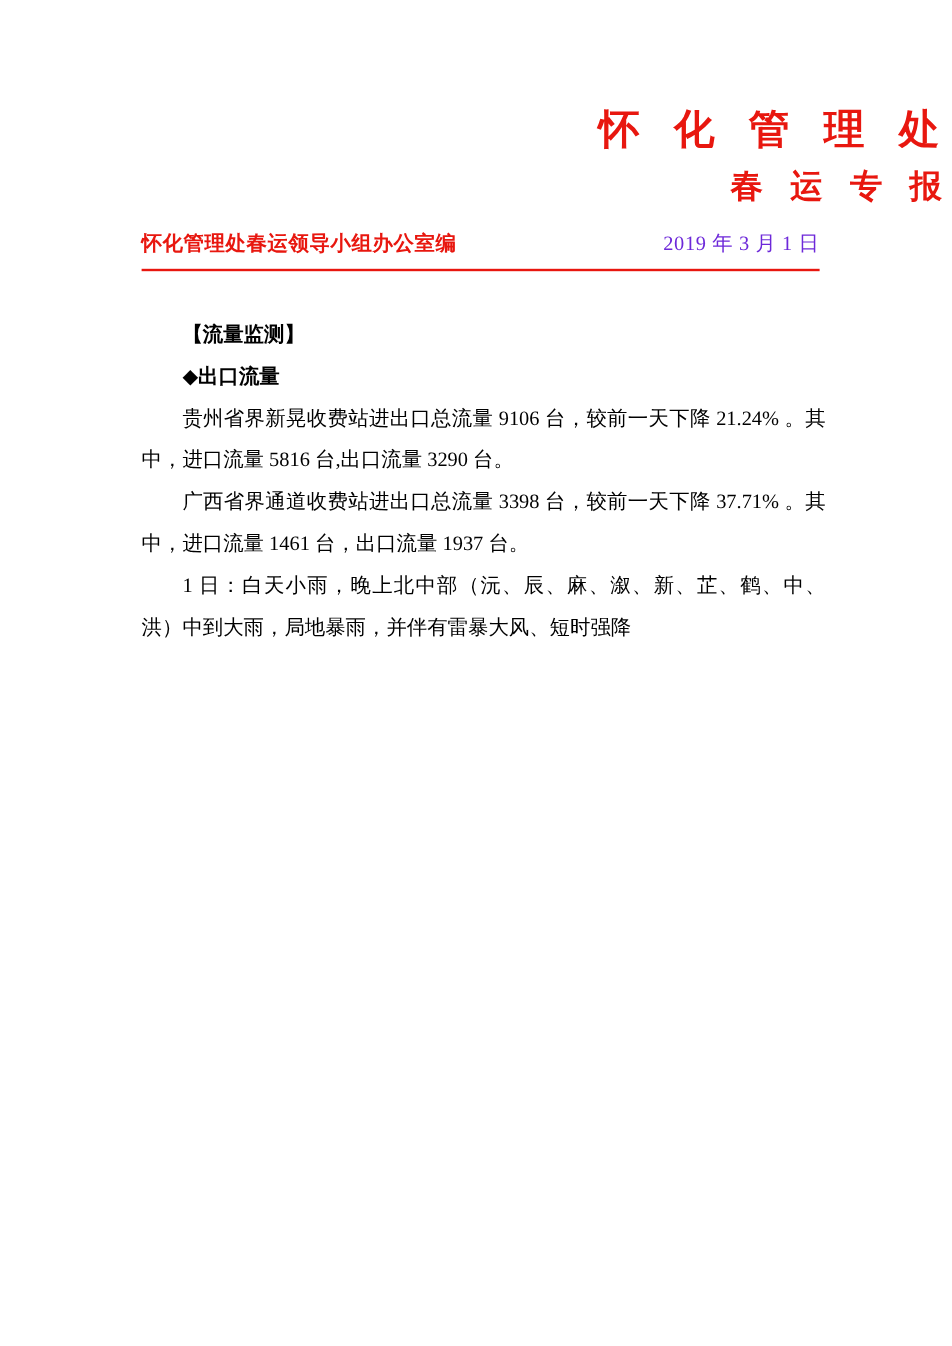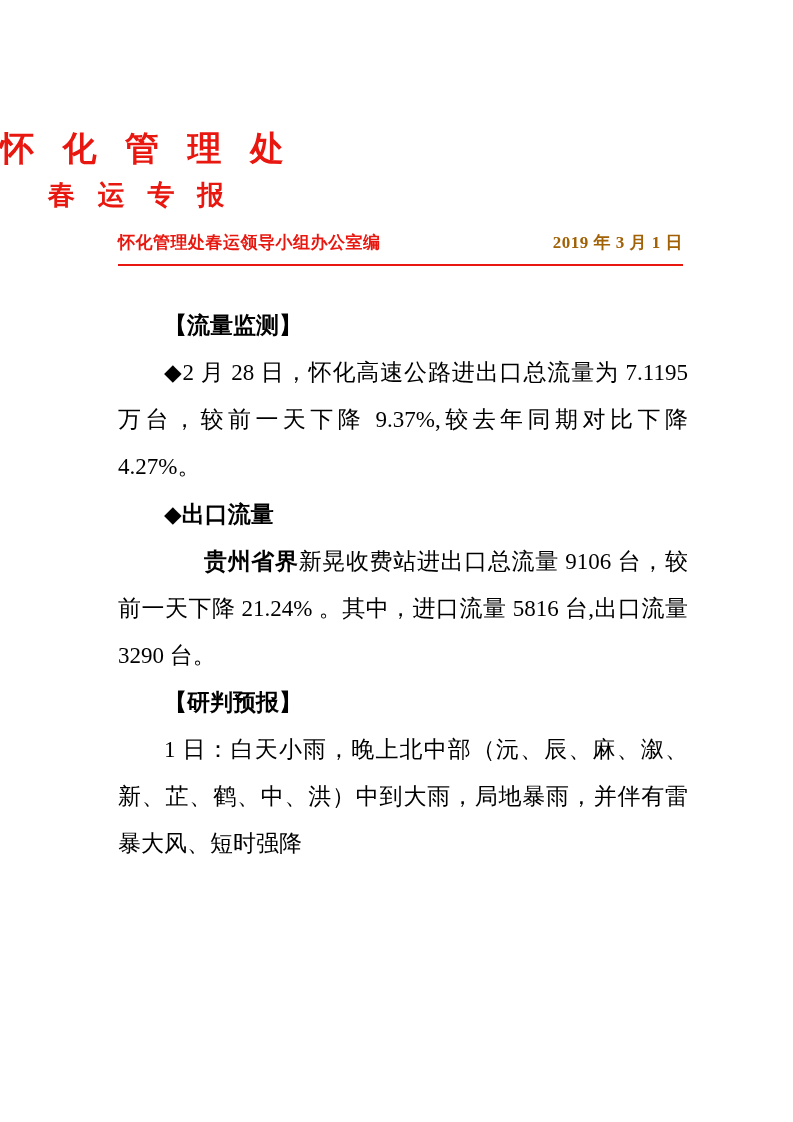--- a/index.html
+++ b/index.html
@@ -17,22 +17,21 @@
   }
   .page {
     width: 793px;
     height: 1122px;
     box-sizing: border-box;
     padding: 0;
     position: relative;
   }
   .masthead {
     padding-top: 88px;
-    text-align: left;
-    margin-top: 40px;
+    text-align: right;
   }
   .masthead-title {
     color: #e8170f;
     font-weight: bold;
     font-size: 34px;
     letter-spacing: 10px;
     line-height: 1.25;
     font-family: "Liberation Serif", "DejaVu Serif", serif;
   }
   .masthead-subtitle {
@@ -52,45 +51,44 @@
     justify-content: space-between;
     align-items: flex-start;
   }
   .meta-editor {
     color: #e8170f;
     font-weight: bold;
     font-size: 17px;
     letter-spacing: 0.5px;
   }
   .meta-date {
-    color: #a16207;
-    font-weight: bold;
+    color: #6d28d9;
+    font-weight: normal;
     font-size: 17px;
     letter-spacing: 0.5px;
   }
   .red-rule {
     margin: 10px 110px 0 118px;
     border-top: 2.5px solid #e8170f;
   }
   .content {
     margin: 36px 105px 0 118px;
-    font-size: 23px;
+    font-size: 17px;
     line-height: 2.05;
     text-align: justify;
   }
   .content p {
     margin: 0;
     text-indent: 2em;
   }
   .hdr {
     font-weight: bold;
   }
   .bold {
-    font-weight: bold;
-    margin-left: 40px;
+    font-weight: normal;
   }
 </style>
 </head>
 <body>
 
 <div class="page">
 
   <div class="masthead">
     <div class="masthead-title">怀 化 管 理 处</div>
     <div class="masthead-subtitle">春 运 专 报</div>
@@ -99,23 +97,22 @@
   <div class="meta-row">
     <div class="meta-editor">怀化管理处春运领导小组办公室编</div>
     <div class="meta-date">2019 年 3 月 1 日</div>
   </div>
 
   <div class="red-rule"></div>
 
   <div class="content">
 
     <p class="hdr">【流量监测】</p>
-    <p>◆2 月 28 日，怀化高速公路进出口总流量为 7.1195 万台，较前一天下降 9.37%,较去年同期对比下降 4.27%。</p>
 
     <p class="hdr">◆出口流量</p>
     <p><span class="bold">贵州省界</span>新晃收费站进出口总流量 9106 台，较前一天下降 21.24% 。其中，进口流量 5816 台,出口流量 3290 台。</p>
+    <p><span class="bold">广西省界</span>通道收费站进出口总流量 3398 台，较前一天下降 37.71% 。其中，进口流量 1461 台，出口流量 1937 台。</p>
 
 
-    <p class="hdr">【研判预报】</p>
     <p>1 日：白天小雨，晚上北中部（沅、辰、麻、溆、新、芷、鹤、中、洪）中到大雨，局地暴雨，并伴有雷暴大风、短时强降</p>
 
   </div>
 </div>
 
 </body></html>

